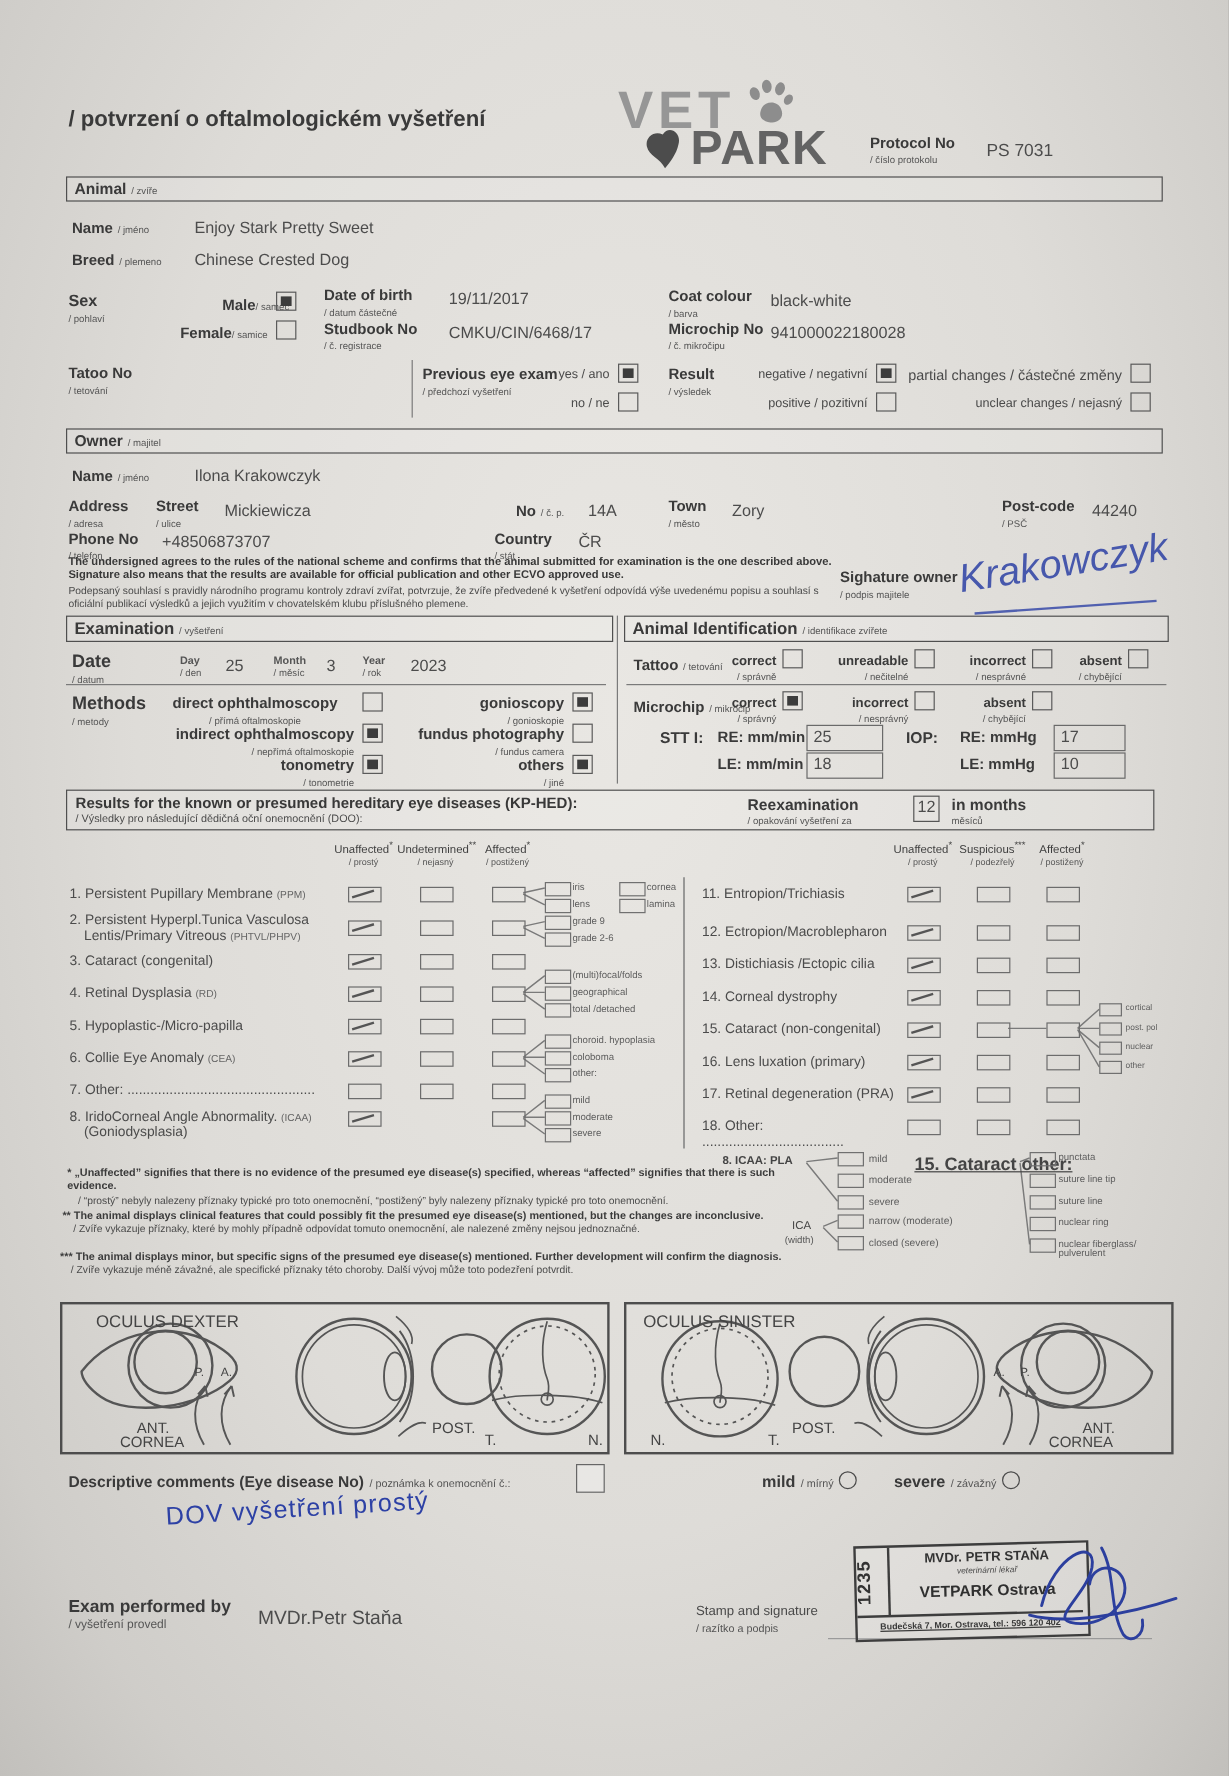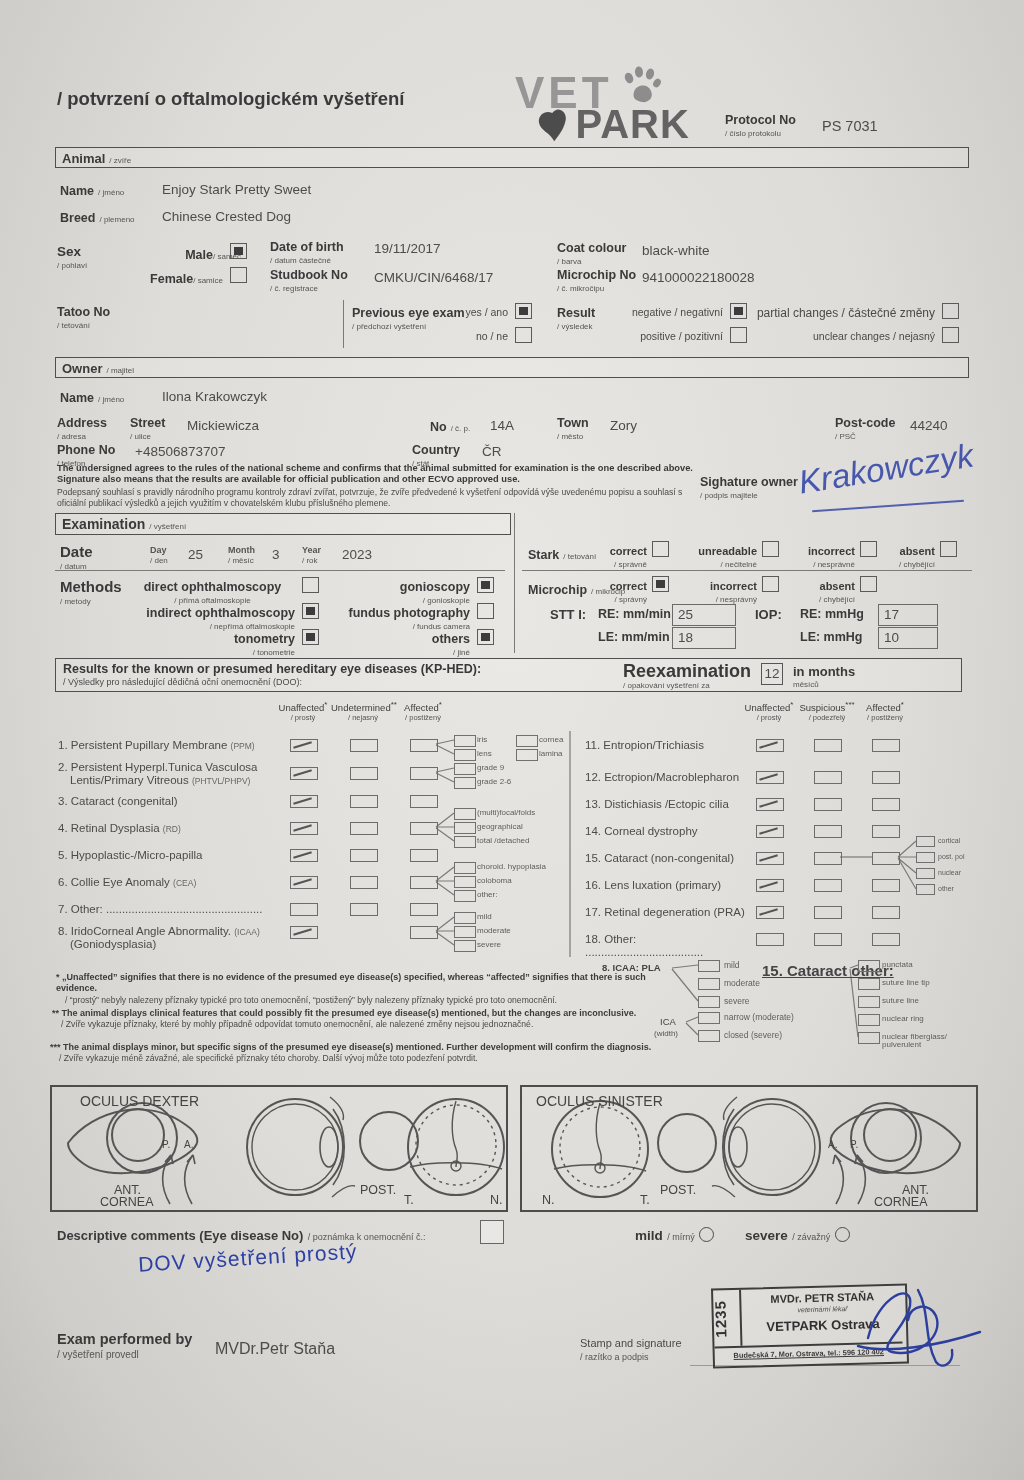--- a/index.html
+++ b/index.html
@@ -139,20 +139,23 @@
   <div class="abs" style="left:57px;top:463px;width:648px;font-size:9.3px;font-weight:bold;color:#383838;line-height:1.22;">The undersigned agrees to the rules of the national scheme and confirms that the animal submitted for examination is the one described above. Signature also means that the results are available for official publication and other ECVO approved use.</div>
   <div class="abs" style="left:57px;top:487px;width:648px;font-size:8.6px;color:#4a4a4a;line-height:1.25;">Podepsaný souhlasí s pravidly národního programu kontroly zdraví zvířat, potvrzuje, že zvíře předvedené k vyšetření odpovídá výše uvedenému popisu a souhlasí s oficiální publikací výsledků a jejich využitím v chovatelském klubu příslušného plemene.</div>
 
   <div class="abs stack" style="left:700px;top:472px;"><span class="L">Sighature owner</span><span class="S">/ podpis majitele</span></div>
   <div class="abs blue" style="left:798px;top:450px;font-size:33px;font-style:italic;letter-spacing:0px;transform:rotate(-9deg);opacity:.85;">Krakowczyk</div>
   <div class="abs" style="left:812px;top:505px;width:152px;height:2px;background:#2d41a5;transform:rotate(-4deg);opacity:.8;"></div>
 
   <div class="bar inlineS" style="left:55px;top:513px;width:442px;height:18px;">
     <span class="L" style="font-size:14px;">Examination</span><span class="S">/ vyšetření</span>
   </div>
+  <div class="bar inlineS" style="left:520px;top:513px;width:440px;height:18px;">
+    <span class="L" style="font-size:14px;">Animal Identification</span><span class="S">/ identifikace zvířete</span>
+  </div>
   <div class="vline" style="left:514px;top:513px;height:140px;"></div>
 
   <div class="abs stack" style="left:60px;top:543px;"><span class="L" style="font-size:15px;">Date</span><span class="S">/ datum</span></div>
   <div class="abs stack" style="left:150px;top:544px;">
       <span class="S" style="font-size:9px;font-weight:bold;">Day</span>
       <span class="S">/ den</span>
     </div>
   <div class="abs V" style="left:188px;top:547px;">25</div>
   <div class="abs stack" style="left:228px;top:544px;">
       <span class="S" style="font-size:9px;font-weight:bold;">Month</span>
@@ -175,21 +178,21 @@
   <div class="abs stack" style="left:130px;top:629px;width:165px;text-align:right;"><span class="L">tonometry</span><span class="S">/ tonometrie</span></div>
   <div class="cb sq checked" style="left:302px;top:629px;"></div>
 
   <div class="abs stack" style="left:330px;top:577px;width:140px;text-align:right;"><span class="L">gonioscopy</span><span class="S">/ gonioskopie</span></div>
   <div class="cb sq checked" style="left:477px;top:577px;"></div>
   <div class="abs stack" style="left:330px;top:603px;width:140px;text-align:right;"><span class="L">fundus photography</span><span class="S">/ fundus camera</span></div>
   <div class="cb sq" style="left:477px;top:603px;"></div>
   <div class="abs stack" style="left:330px;top:629px;width:140px;text-align:right;"><span class="L">others</span><span class="S">/ jiné</span></div>
   <div class="cb sq checked" style="left:477px;top:629px;"></div>
 
-  <div class="abs inlineS" style="left:528px;top:545px;"><span class="L">Stark</span><span class="S">/ tetování</span></div>
+  <div class="abs inlineS" style="left:528px;top:545px;"><span class="L">Tattoo</span><span class="S">/ tetování</span></div>
   <div class="abs stack" style="left:595px;top:541px;width:52px;text-align:right;"><span class="L" style="font-size:11px;">correct</span><span class="S">/ správně</span></div>
   <div class="cb sq" style="left:652px;top:541px;"></div>
   <div class="abs stack" style="left:682px;top:541px;width:75px;text-align:right;"><span class="L" style="font-size:11px;">unreadable</span><span class="S">/ nečitelné</span></div>
   <div class="cb sq" style="left:762px;top:541px;"></div>
   <div class="abs stack" style="left:790px;top:541px;width:65px;text-align:right;"><span class="L" style="font-size:11px;">incorrect</span><span class="S">/ nesprávné</span></div>
   <div class="cb sq" style="left:860px;top:541px;"></div>
   <div class="abs stack" style="left:885px;top:541px;width:50px;text-align:right;"><span class="L" style="font-size:11px;">absent</span><span class="S">/ chybějící</span></div>
   <div class="cb sq" style="left:940px;top:541px;"></div>
   <div class="hline" style="left:522px;top:570px;width:450px;"></div>
 
@@ -210,21 +213,21 @@
   <div class="abs L" style="left:755px;top:608px;font-size:13px;">IOP:</div>
   <div class="abs L" style="left:800px;top:608px;font-size:12.5px;">RE: mmHg</div>
   <div class="abs" style="left:878px;top:604px;width:58px;height:20px;border:1.5px solid #6a6a6a;"><span class="V" style="margin-left:5px;">17</span></div>
   <div class="abs L" style="left:800px;top:631px;font-size:12.5px;">LE: mmHg</div>
   <div class="abs" style="left:878px;top:627px;width:58px;height:20px;border:1.5px solid #6a6a6a;"><span class="V" style="margin-left:5px;">10</span></div>
 
   <div class="abs" style="left:55px;top:658px;width:905px;height:32px;border:1.6px solid #4f4f4f;background:rgba(255,255,255,.12);">
     <div class="abs" style="left:7px;top:3px;font-size:12.5px;font-weight:bold;color:#383838;">Results for the known or presumed hereditary eye diseases (KP-HED):</div>
     <div class="abs" style="left:7px;top:18px;font-size:9px;color:#4a4a4a;">/ Výsledky pro následující dědičná oční onemocnění (DOO):</div>
     <div class="abs" style="left:567px;top:3px;">
-      <span class="L" style="font-size:18px;">Reexamination</span>
+      <span class="L" style="font-size:13px;">Reexamination</span>
       <span class="S" style="display:block;">/ opakování vyšetření za</span>
     </div>
     <div class="abs" style="left:705px;top:4px;width:20px;height:20px;border:1.6px solid #555;text-align:center;"><span class="V">12</span></div>
     <div class="abs" style="left:737px;top:3px;">
       <span class="L" style="font-size:13px;">in months</span>
       <span class="S" style="display:block;">měsíců</span>
     </div>
   </div>
 
   <div class="abs" style="left:50px;top:697px;width:925px;height:266px;">

